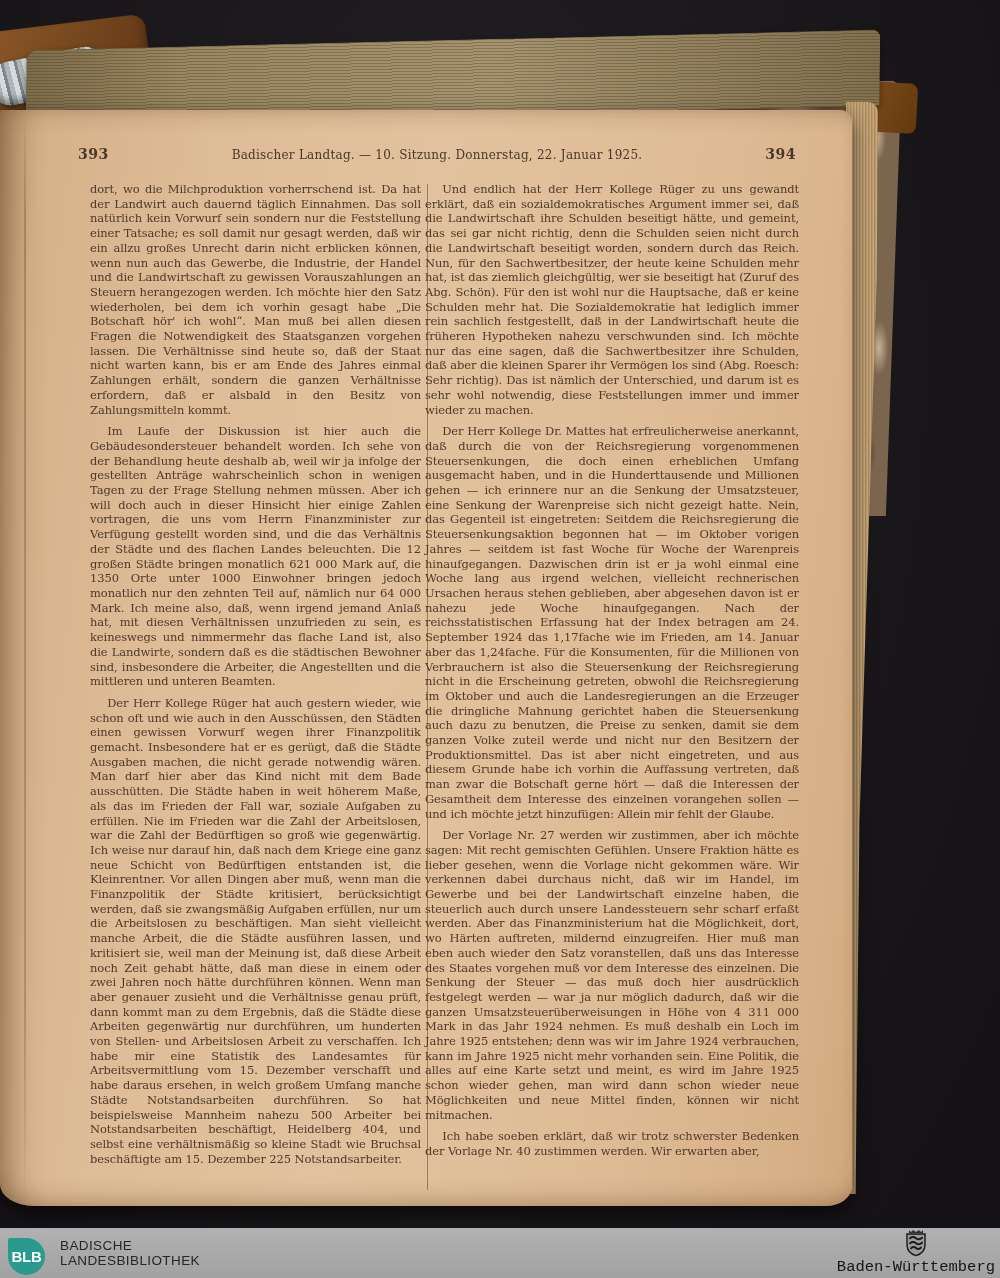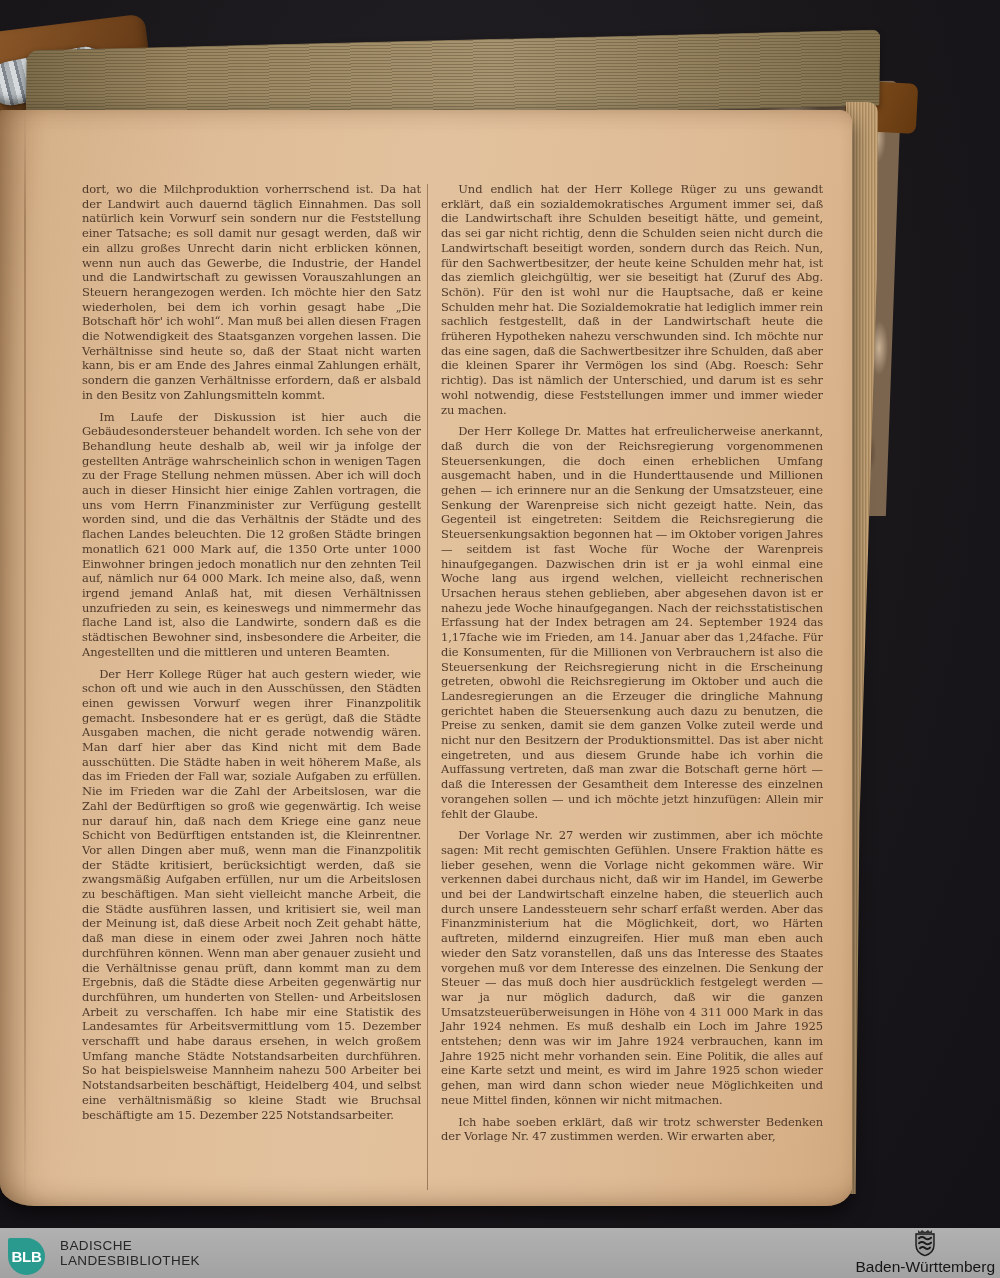--- a/index.html
+++ b/index.html
@@ -54,66 +54,71 @@
       0 8px 20px rgba(0,0,0,.6);}
   .gutter-line{position:absolute;left:24px;top:0;bottom:0;width:2px;
     background:linear-gradient(to bottom,rgba(110,70,40,0),rgba(110,70,40,.35) 10%,rgba(110,70,40,.3) 82%,rgba(110,70,40,0));}
   
   .page-header{position:absolute;top:36px;left:78px;width:718px;display:flex;align-items:baseline;color:#4a362a;}
   .pagenum{font-weight:700;font-size:14px;letter-spacing:.5px;}
   .running-title{flex:1;text-align:center;font-size:12px;letter-spacing:.25px;}
   .col{position:absolute;top:72px;height:1010px;overflow:hidden;font-size:11.5px;line-height:14.7px;
     text-align:justify;color:#4e392a;letter-spacing:-.1px;hyphens:auto;-webkit-hyphens:auto;}
   .col-left{left:78px;width:343px;}
-  .col-right{left:437px;width:386px;}
-  .col p{margin:0 0 7px 4px;text-indent:1.5em;}
+  .col-right{left:413px;width:386px;}
+  .col p{margin:0 0 7px 12px;text-indent:1.5em;}
   .col p.no-indent{text-indent:0;}
   .divider{position:absolute;left:427px;top:74px;height:1006px;width:1px;background:rgba(100,65,40,.55);}
   
   .footer{position:absolute;left:0;right:0;bottom:0;height:50px;
     background:linear-gradient(#b1b1b1,#a2a2a2);font-family:"Liberation Sans",sans-serif;}
   .footer-left{position:absolute;left:8px;bottom:3px;display:flex;gap:15px;}
   .blb-logo{width:37px;height:37px;background:#2a9a8e;border-radius:2px 19px 19px 19px;
     display:flex;align-items:center;justify-content:center;
     color:#fff;font-weight:700;font-size:15px;letter-spacing:-.3px;}
   .lib-name{font-weight:400;font-size:13.5px;line-height:15px;color:#262626;letter-spacing:.4px;}
   .footer-right{position:absolute;right:5px;bottom:2px;display:flex;flex-direction:column;align-items:center;}
   .crest{display:block;margin-bottom:1px;}
-  .state-name{font-family:Liberation Sans, sans-serif;font-size:15.5px;color:#161616;}
+  .state-name{font-family:Liberation Mono, monospace;font-size:15.5px;color:#161616;}
 </style>
 </head>
 <body>
 
 <div class="stage">
 
   <div class="board-top"></div>
   <div class="board-right"></div>
   <div class="leather-left"></div>
   <div class="leather-right"></div>
   <div class="headband"></div>
   <div class="top-edge"></div>
   <div class="fore-edge"></div>
 
   <div class="page">
     <div class="gutter-line"></div>
 
+    <div class="page-header">
+      <span class="pagenum">393</span>
+      <span class="running-title">Badischer Landtag. — 10. Sitzung. Donnerstag, 22. Januar 1925.</span>
+      <span class="pagenum">394</span>
+    </div>
 
     <div class="col col-left" lang="de">
       <p class="no-indent">dort, wo die Milchproduktion vorherrschend ist. Da hat der Landwirt auch dauernd täglich Einnahmen. Das soll natürlich kein Vorwurf sein sondern nur die Feststellung einer Tatsache; es soll damit nur gesagt werden, daß wir ein allzu großes Unrecht darin nicht erblicken können, wenn nun auch das Gewerbe, die Industrie, der Handel und die Landwirtschaft zu gewissen Vorauszahlungen an Steuern herangezogen werden. Ich möchte hier den Satz wiederholen, bei dem ich vorhin gesagt habe „Die Botschaft hör' ich wohl“. Man muß bei allen diesen Fragen die Notwendigkeit des Staatsganzen vorgehen lassen. Die Verhältnisse sind heute so, daß der Staat nicht warten kann, bis er am Ende des Jahres einmal Zahlungen erhält, sondern die ganzen Verhältnisse erfordern, daß er alsbald in den Besitz von Zahlungsmitteln kommt.</p>
       <p>Im Laufe der Diskussion ist hier auch die Gebäudesondersteuer behandelt worden. Ich sehe von der Behandlung heute deshalb ab, weil wir ja infolge der gestellten Anträge wahrscheinlich schon in wenigen Tagen zu der Frage Stellung nehmen müssen. Aber ich will doch auch in dieser Hinsicht hier einige Zahlen vortragen, die uns vom Herrn Finanzminister zur Verfügung gestellt worden sind, und die das Verhältnis der Städte und des flachen Landes beleuchten. Die 12 großen Städte bringen monatlich 621 000 Mark auf, die 1350 Orte unter 1000 Einwohner bringen jedoch monatlich nur den zehnten Teil auf, nämlich nur 64 000 Mark. Ich meine also, daß, wenn irgend jemand Anlaß hat, mit diesen Verhältnissen unzufrieden zu sein, es keineswegs und nimmermehr das flache Land ist, also die Landwirte, sondern daß es die städtischen Bewohner sind, insbesondere die Arbeiter, die Angestellten und die mittleren und unteren Beamten.</p>
       <p>Der Herr Kollege Rüger hat auch gestern wieder, wie schon oft und wie auch in den Ausschüssen, den Städten einen gewissen Vorwurf wegen ihrer Finanzpolitik gemacht. Insbesondere hat er es gerügt, daß die Städte Ausgaben machen, die nicht gerade notwendig wären. Man darf hier aber das Kind nicht mit dem Bade ausschütten. Die Städte haben in weit höherem Maße, als das im Frieden der Fall war, soziale Aufgaben zu erfüllen. Nie im Frieden war die Zahl der Arbeitslosen, war die Zahl der Bedürftigen so groß wie gegenwärtig. Ich weise nur darauf hin, daß nach dem Kriege eine ganz neue Schicht von Bedürftigen entstanden ist, die Kleinrentner. Vor allen Dingen aber muß, wenn man die Finanzpolitik der Städte kritisiert, berücksichtigt werden, daß sie zwangsmäßig Aufgaben erfüllen, nur um die Arbeitslosen zu beschäftigen. Man sieht vielleicht manche Arbeit, die die Städte ausführen lassen, und kritisiert sie, weil man der Meinung ist, daß diese Arbeit noch Zeit gehabt hätte, daß man diese in einem oder zwei Jahren noch hätte durchführen können. Wenn man aber genauer zusieht und die Verhältnisse genau prüft, dann kommt man zu dem Ergebnis, daß die Städte diese Arbeiten gegenwärtig nur durchführen, um hunderten von Stellen- und Arbeitslosen Arbeit zu verschaffen. Ich habe mir eine Statistik des Landesamtes für Arbeitsvermittlung vom 15. Dezember verschafft und habe daraus ersehen, in welch großem Umfang manche Städte Notstandsarbeiten durchführen. So hat beispielsweise Mannheim nahezu 500 Arbeiter bei Notstandsarbeiten beschäftigt, Heidelberg 404, und selbst eine verhältnismäßig so kleine Stadt wie Bruchsal beschäftigte am 15. Dezember 225 Notstandsarbeiter.</p>
     </div>
 
     <div class="divider"></div>
 
     <div class="col col-right" lang="de">
       <p>Und endlich hat der Herr Kollege Rüger zu uns gewandt erklärt, daß ein sozialdemokratisches Argument immer sei, daß die Landwirtschaft ihre Schulden beseitigt hätte, und gemeint, das sei gar nicht richtig, denn die Schulden seien nicht durch die Landwirtschaft beseitigt worden, sondern durch das Reich. Nun, für den Sachwertbesitzer, der heute keine Schulden mehr hat, ist das ziemlich gleichgültig, wer sie beseitigt hat (Zuruf des Abg. Schön). Für den ist wohl nur die Hauptsache, daß er keine Schulden mehr hat. Die Sozialdemokratie hat lediglich immer rein sachlich festgestellt, daß in der Landwirtschaft heute die früheren Hypotheken nahezu verschwunden sind. Ich möchte nur das eine sagen, daß die Sachwertbesitzer ihre Schulden, daß aber die kleinen Sparer ihr Vermögen los sind (Abg. Roesch: Sehr richtig). Das ist nämlich der Unterschied, und darum ist es sehr wohl notwendig, diese Feststellungen immer und immer wieder zu machen.</p>
       <p>Der Herr Kollege Dr. Mattes hat erfreulicherweise anerkannt, daß durch die von der Reichsregierung vorgenommenen Steuersenkungen, die doch einen erheblichen Umfang ausgemacht haben, und in die Hunderttausende und Millionen gehen — ich erinnere nur an die Senkung der Umsatzsteuer, eine Senkung der Warenpreise sich nicht gezeigt hatte. Nein, das Gegenteil ist eingetreten: Seitdem die Reichsregierung die Steuersenkungsaktion begonnen hat — im Oktober vorigen Jahres — seitdem ist fast Woche für Woche der Warenpreis hinaufgegangen. Dazwischen drin ist er ja wohl einmal eine Woche lang aus irgend welchen, vielleicht rechnerischen Ursachen heraus stehen geblieben, aber abgesehen davon ist er nahezu jede Woche hinaufgegangen. Nach der reichsstatistischen Erfassung hat der Index betragen am 24. September 1924 das 1,17fache wie im Frieden, am 14. Januar aber das 1,24fache. Für die Konsumenten, für die Millionen von Verbrauchern ist also die Steuersenkung der Reichsregierung nicht in die Erscheinung getreten, obwohl die Reichsregierung im Oktober und auch die Landesregierungen an die Erzeuger die dringliche Mahnung gerichtet haben die Steuersenkung auch dazu zu benutzen, die Preise zu senken, damit sie dem ganzen Volke zuteil werde und nicht nur den Besitzern der Produktionsmittel. Das ist aber nicht eingetreten, und aus diesem Grunde habe ich vorhin die Auffassung vertreten, daß man zwar die Botschaft gerne hört — daß die Interessen der Gesamtheit dem Interesse des einzelnen vorangehen sollen — und ich möchte jetzt hinzufügen: Allein mir fehlt der Glaube.</p>
       <p>Der Vorlage Nr. 27 werden wir zustimmen, aber ich möchte sagen: Mit recht gemischten Gefühlen. Unsere Fraktion hätte es lieber gesehen, wenn die Vorlage nicht gekommen wäre. Wir verkennen dabei durchaus nicht, daß wir im Handel, im Gewerbe und bei der Landwirtschaft einzelne haben, die steuerlich auch durch unsere Landessteuern sehr scharf erfaßt werden. Aber das Finanzministerium hat die Möglichkeit, dort, wo Härten auftreten, mildernd einzugreifen. Hier muß man eben auch wieder den Satz voranstellen, daß uns das Interesse des Staates vorgehen muß vor dem Interesse des einzelnen. Die Senkung der Steuer — das muß doch hier ausdrücklich festgelegt werden — war ja nur möglich dadurch, daß wir die ganzen Umsatzsteuerüberweisungen in Höhe von 4 311 000 Mark in das Jahr 1924 nehmen. Es muß deshalb ein Loch im Jahre 1925 entstehen; denn was wir im Jahre 1924 verbrauchen, kann im Jahre 1925 nicht mehr vorhanden sein. Eine Politik, die alles auf eine Karte setzt und meint, es wird im Jahre 1925 schon wieder gehen, man wird dann schon wieder neue Möglichkeiten und neue Mittel finden, können wir nicht mitmachen.</p>
-      <p>Ich habe soeben erklärt, daß wir trotz schwerster Bedenken der Vorlage Nr. 47 zustimmen werden. Wir erwarten aber,</p>
+      <p>Ich habe soeben erklärt, daß wir trotz schwerster Bedenken der Vorlage Nr. 40 zustimmen werden. Wir erwarten aber,</p>
     </div>
   </div>
 
   <div class="footer">
     <div class="footer-left">
       <div class="blb-logo">
         <span>BLB</span>
       </div>
       <div class="lib-name">
         <div>BADISCHE</div>

